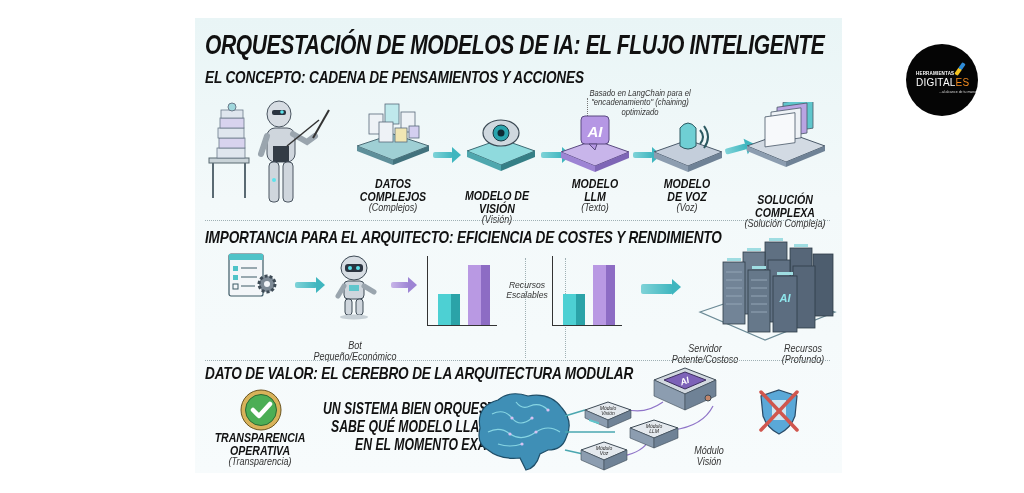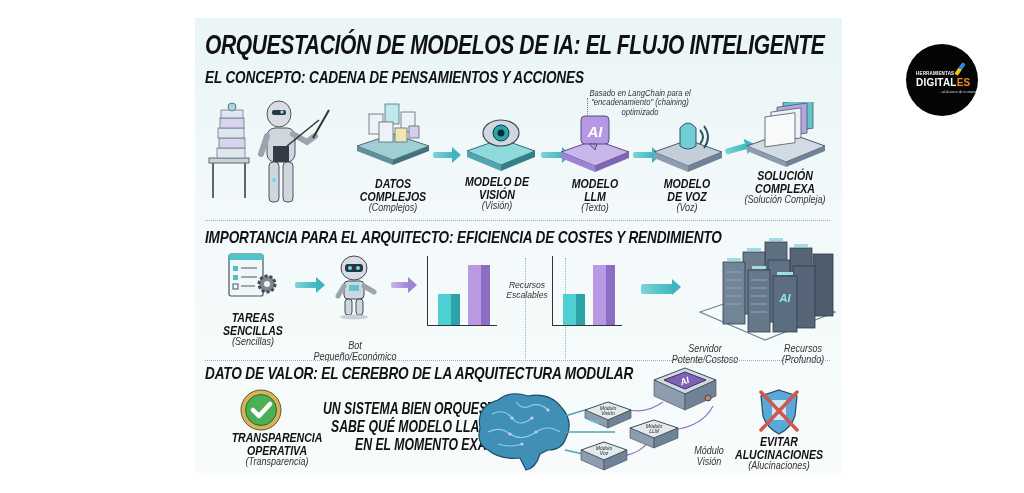--- a/index.html
+++ b/index.html
@@ -34,21 +34,21 @@
   .bar { position: absolute; bottom: 0; width: 22px; }
   .bar.teal { background: linear-gradient(90deg, #4dd0d3 0 60%, #2ba3a8 60% 100%); }
   .bar.purple { background: linear-gradient(90deg, #b999e3 0 60%, #8d6cc4 60% 100%); }
 
   .vsep { position: absolute; width: 0; border-left: 1.5px dotted #9fb0b4; }
 
   .quote { position: absolute; font-weight: 700; font-size: 17px; line-height: 1.1; transform: scaleX(0.72); transform-origin: left top; color: #111; white-space: nowrap; }
 
   .logo { position: absolute; left: 906px; top: 44px; width: 72px; height: 72px; border-radius: 50%; background: #050505; }
   .logo .top { position: absolute; left: 10px; top: 27px; font-size: 4.5px; font-weight: 700; color: #fff; letter-spacing: 0.2px; }
-  .logo .main { position: absolute; left: 10px; top: 33px; font-size: 10px; font-weight: 700; color: #fff; letter-spacing: 0.2px; }
+  .logo .main { position: absolute; left: 10px; top: 33px; font-size: 10px; font-weight: 400; color: #fff; letter-spacing: 0.2px; }
   .logo .main span { color: #f28a1f; }
   .logo .sub { position: absolute; left: 33px; top: 46px; font-size: 3.5px; color: #ddd; }
   .logo .pen { position: absolute; left: 52px; top: 18px; width: 4px; height: 14px; background: linear-gradient(180deg, #2e8bd6 0 50%, #f2c21f 50%); transform: rotate(35deg); border-radius: 1px; }
 </style>
 </head>
 <body>
 
 <div class="panel">
 
   <div class="cond main-title">ORQUESTACIÓN DE MODELOS DE IA: EL FLUJO INTELIGENTE</div>
@@ -154,36 +154,36 @@
         <rect x="22" y="18" width="30" height="30" fill="#f7f9fb" transform="skewY(-8)"></rect>
       </g>
     </svg>
   </div>
 
   <div class="lbl" style="left:158px; top:160px; width:80px;">
     <span class="b">DATOS</span>
     <span class="b">COMPLEJOS</span>
     <span class="s">(Complejos)</span>
   </div>
-  <div class="lbl" style="left:262px; top:158px; width:80px;">
+  <div class="lbl" style="left:262px; top:172px; width:80px;">
     <span class="b">MODELO DE</span>
     <span class="b">VISIÓN</span>
     <span class="s">(Visión)</span>
   </div>
   <div class="lbl" style="left:360px; top:160px; width:80px;">
     <span class="b">MODELO</span>
     <span class="b">LLM</span>
     <span class="s">(Texto)</span>
   </div>
   <div class="lbl" style="left:452px; top:160px; width:80px;">
     <span class="b">MODELO</span>
     <span class="b">DE VOZ</span>
     <span class="s">(Voz)</span>
   </div>
-  <div class="lbl" style="left:540px; top:152px; width:100px;">
+  <div class="lbl" style="left:540px; top:176px; width:100px;">
     <span class="b">SOLUCIÓN</span>
     <span class="b">COMPLEXA</span>
     <span class="s">(Solución Compleja)</span>
   </div>
 
   <div class="divider" style="top:202px;"></div>
 
   <div class="cond sec-title" style="top:210px;">IMPORTANCIA PARA EL ARQUITECTO: EFICIENCIA DE COSTES Y RENDIMIENTO</div>
 
   <div class="node" style="left:30px; top:234px; width:55px; height:50px;">
@@ -192,25 +192,20 @@
       <rect x="4" y="2" width="34" height="6" fill="#4fc3c8"></rect>
       <rect x="8" y="14" width="5" height="5" fill="#4fc3c8"></rect>
       <rect x="8" y="23" width="5" height="5" fill="#4fc3c8"></rect>
       <rect x="8" y="32" width="5" height="5" fill="none" stroke="#3d5a66"></rect>
       <line x1="16" y1="16" x2="32" y2="16" stroke="#3d5a66"></line>
       <line x1="16" y1="25" x2="32" y2="25" stroke="#3d5a66"></line>
       <line x1="16" y1="34" x2="30" y2="34" stroke="#3d5a66"></line>
       <circle cx="42" cy="32" r="8" fill="#7d8a96" stroke="#3d4a55" stroke-width="3" stroke-dasharray="3 2"></circle>
       <circle cx="42" cy="32" r="3" fill="#f3f6f9"></circle>
     </svg>
-  </div>
-  <div class="lbl" style="left:18px; top:294px; width:80px;">
-    <span class="b">TAREAS</span>
-    <span class="b">SENCILLAS</span>
-    <span class="s">(Sencillas)</span>
   </div>
 
   <div class="arrow" style="left:100px; top:264px; width:22px;"></div>
 
   <div class="node" style="left:135px; top:236px; width:50px; height:66px;">
     <svg width="50" height="66" viewBox="0 0 50 66">
       <ellipse cx="24" cy="14" rx="13" ry="12" fill="#d7dde3" stroke="#3d4a55"></ellipse>
       <rect x="15" y="10" width="18" height="8" rx="3" fill="#2b3440"></rect>
       <circle cx="20" cy="14" r="2" fill="#5de3ec"></circle>
       <circle cx="28" cy="14" r="2" fill="#5de3ec"></circle>
@@ -296,21 +291,21 @@
 
   <div class="cond sec-title" style="top:346px;">DATO DE VALOR: EL CEREBRO DE LA ARQUITECTURA MODULAR</div>
 
   <div class="node" style="left:44px; top:370px; width:44px; height:44px;">
     <svg width="44" height="44" viewBox="0 0 44 44">
       <circle cx="22" cy="22" r="20" fill="#d8b25a" stroke="#6b5520" stroke-width="1"></circle>
       <circle cx="22" cy="22" r="15.5" fill="#4cae55" stroke="#2e6a33"></circle>
       <path d="M14 22 L20 28 L31 16" fill="none" stroke="#ffffff" stroke-width="4.5" stroke-linecap="round" stroke-linejoin="round"></path>
     </svg>
   </div>
-  <div class="lbl" style="left:27px; top:414px; width:110px;">
+  <div class="lbl" style="left:10px; top:414px; width:110px;">
     <span class="b">TRANSPARENCIA</span>
     <span class="b">OPERATIVA</span>
     <span class="s">(Transparencia)</span>
   </div>
 
   <div class="quote" style="left:128px; top:382px;">UN SISTEMA BIEN ORQUESTADO</div>
   <div class="quote" style="left:136px; top:400px;">SABE QUÉ MODELO LLAMAR</div>
   <div class="quote" style="left:160px; top:418px;">EN EL MOMENTO EXACTO</div>
 
   <div class="node" style="left:275px; top:370px; width:105px; height:85px;">
@@ -392,25 +387,20 @@
   </div>
 
   <div class="node" style="left:562px; top:370px; width:44px; height:48px;">
     <svg width="44" height="48" viewBox="0 0 44 48">
       <path d="M22 2 L40 8 L38 28 Q34 40 22 46 Q10 40 6 28 L4 8 Z" fill="#5aa8d8" stroke="#2a4a66" stroke-width="1.2"></path>
       <rect x="15" y="12" width="14" height="20" fill="#cfe6f3"></rect>
       <line x1="4" y1="4" x2="40" y2="42" stroke="#d0564e" stroke-width="3.5" stroke-linecap="round"></line>
       <line x1="40" y1="4" x2="4" y2="42" stroke="#d0564e" stroke-width="3.5" stroke-linecap="round"></line>
     </svg>
   </div>
-  <div class="lbl" style="left:534px; top:418px; width:100px;">
-    <span class="b">EVITAR</span>
-    <span class="b">ALUCINACIONES</span>
-    <span class="s">(Alucinaciones)</span>
-  </div>
 
 </div>
 
 <div class="logo">
   <div class="pen"></div>
   <div class="top">HERRAMIENTAS</div>
   <div class="main"><span style="color:#fff">DIGITAL</span><span>ES</span></div>
   <div class="sub">...al alcance de tu mano</div>
 </div>
 

